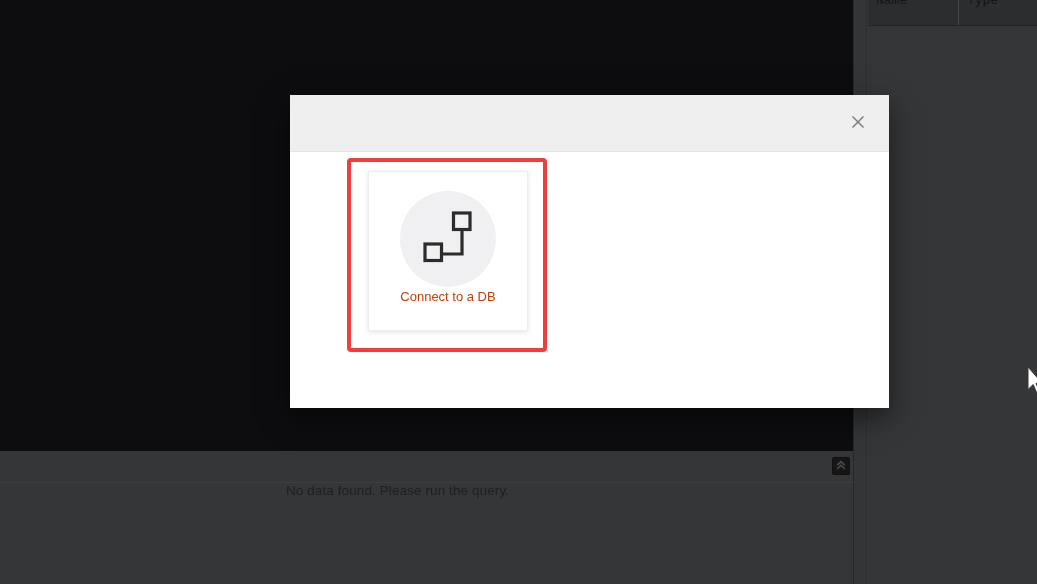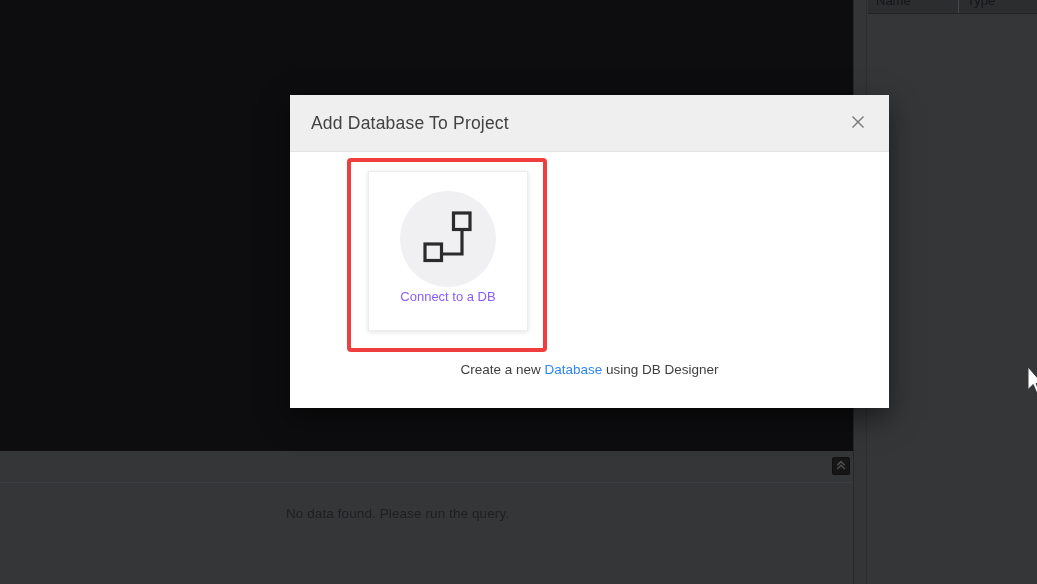--- a/index.html
+++ b/index.html
@@ -19,34 +19,34 @@
     background:#161616; border:1px solid #101010; border-radius:2px;
     display:flex; align-items:center; justify-content:center; cursor:pointer; padding:0;
   }
 
   
   .results {
     position:absolute; left:0; top:482px; width:853px; height:102px;
     background:#343638; border-top:1px solid #3c3f41;
   }
   .results-msg {
-    margin-top:23px; width:795px; text-align:center;
+    margin-top:0; width:795px; text-align:center;
     color:#1e1f20; font-size:13.5px; letter-spacing:.1px;
   }
 
   
   .right-panel { position:absolute; left:853px; top:0; width:184px; height:584px; background:#343638; }
   .rp-gutter {
     position:absolute; left:0; top:0; width:14px; height:584px;
     background:#333537; border-left:1px solid #252729; border-right:1px solid #2c2e30; cursor:col-resize;
   }
   .rp-table { position:absolute; left:15px; top:0; right:0; bottom:0; }
   .rp-header {
-    height:14px; background:#2b2d2f; border-bottom:1px solid #212325;
-    overflow:hidden; display:flex;
+    height:26px; background:#2b2d2f; border-bottom:1px solid #212325;
+    overflow:hidden; display:flex;font-family:Liberation Mono, monospace;
   }
   .rp-col { overflow:hidden; }
   .rp-col-name { width:91px; border-right:1px solid #46484b; }
   .rp-col-type { flex:1; }
   .rp-col span { display:block; font-size:13px; color:#131517; margin-top:-7px; padding-left:8px; white-space:nowrap; }
 
   
   .modal {
     position:absolute; left:290px; top:95px; width:599px; height:313px;
     background:#ffffff; box-shadow:0 10px 26px rgba(0,0,0,.5);
@@ -71,21 +71,21 @@
     border:1px solid #ededee; box-shadow:0 1px 5px rgba(0,0,0,.12); cursor:pointer;
   }
   .card-connect { left:78px; }
   .card-upload  { left:360px; }
   .card-circle {
     width:96px; height:96px; border-radius:50%; background:#f0f0f2;
     margin:19px auto 0; display:flex; align-items:center; justify-content:center;
   }
   .card-label {
     position:absolute; left:0; bottom:26px; width:100%; text-align:center;
-    font-size:13px; color:#8b5cf6;
+    font-size:13px; color:#c2410c;
   }
 
   .or-line {
     position:absolute; left:0; top:238px; width:100%; text-align:center;
     font-size:13.5px; color:#565656;
   }
   .create-line {
     position:absolute; left:0; top:267px; width:100%; text-align:center;
     font-size:13.5px; color:#3e3e3e;
   }
@@ -125,21 +125,20 @@
         </div>
         <div class="rp-col rp-col-type">
           <span>Type</span>
         </div>
       </div>
     </div>
   </div>
 
   <div class="modal">
     <div class="modal-header">
-      <span class="modal-title">Add Database To Project</span>
       <button class="modal-close">
         <span>
           <svg width="14" height="14" viewBox="0 0 14 14">
             <line x1="1.5" y1="1.5" x2="12.5" y2="12.5" stroke="#7b7b7b" stroke-width="1.4"></line>
             <line x1="12.5" y1="1.5" x2="1.5" y2="12.5" stroke="#7b7b7b" stroke-width="1.4"></line>
           </svg>
         </span>
       </button>
     </div>
 
@@ -153,21 +152,20 @@
             <rect x="3" y="35" width="16.5" height="16.5" transform="translate(0,-2)" stroke="#2b2b2b" stroke-width="3.2" fill="#f0f0f2"></rect>
             <rect x="31.5" y="2" width="16.5" height="16.5" stroke="#2b2b2b" stroke-width="3.2" fill="#f0f0f2"></rect>
           </svg>
         </span>
       </div>
       <div class="card-label">Connect to a DB</div>
     </div>
 
 
 
-    <div class="create-line"><span>Create a new </span><a>Database</a><span> using DB Designer</span></div>
   </div>
 
   <div class="cursor">
     <svg width="10" height="29" viewBox="0 0 10 29">
       <polygon points="0,0 0,22.5 5.2,17.5 8.6,25.6 11.4,24.3 8,16.5 14.5,16.5" fill="#ffffff" stroke="#3a3a3a" stroke-width="1"></polygon>
     </svg>
   </div>
 
 </div>
 

